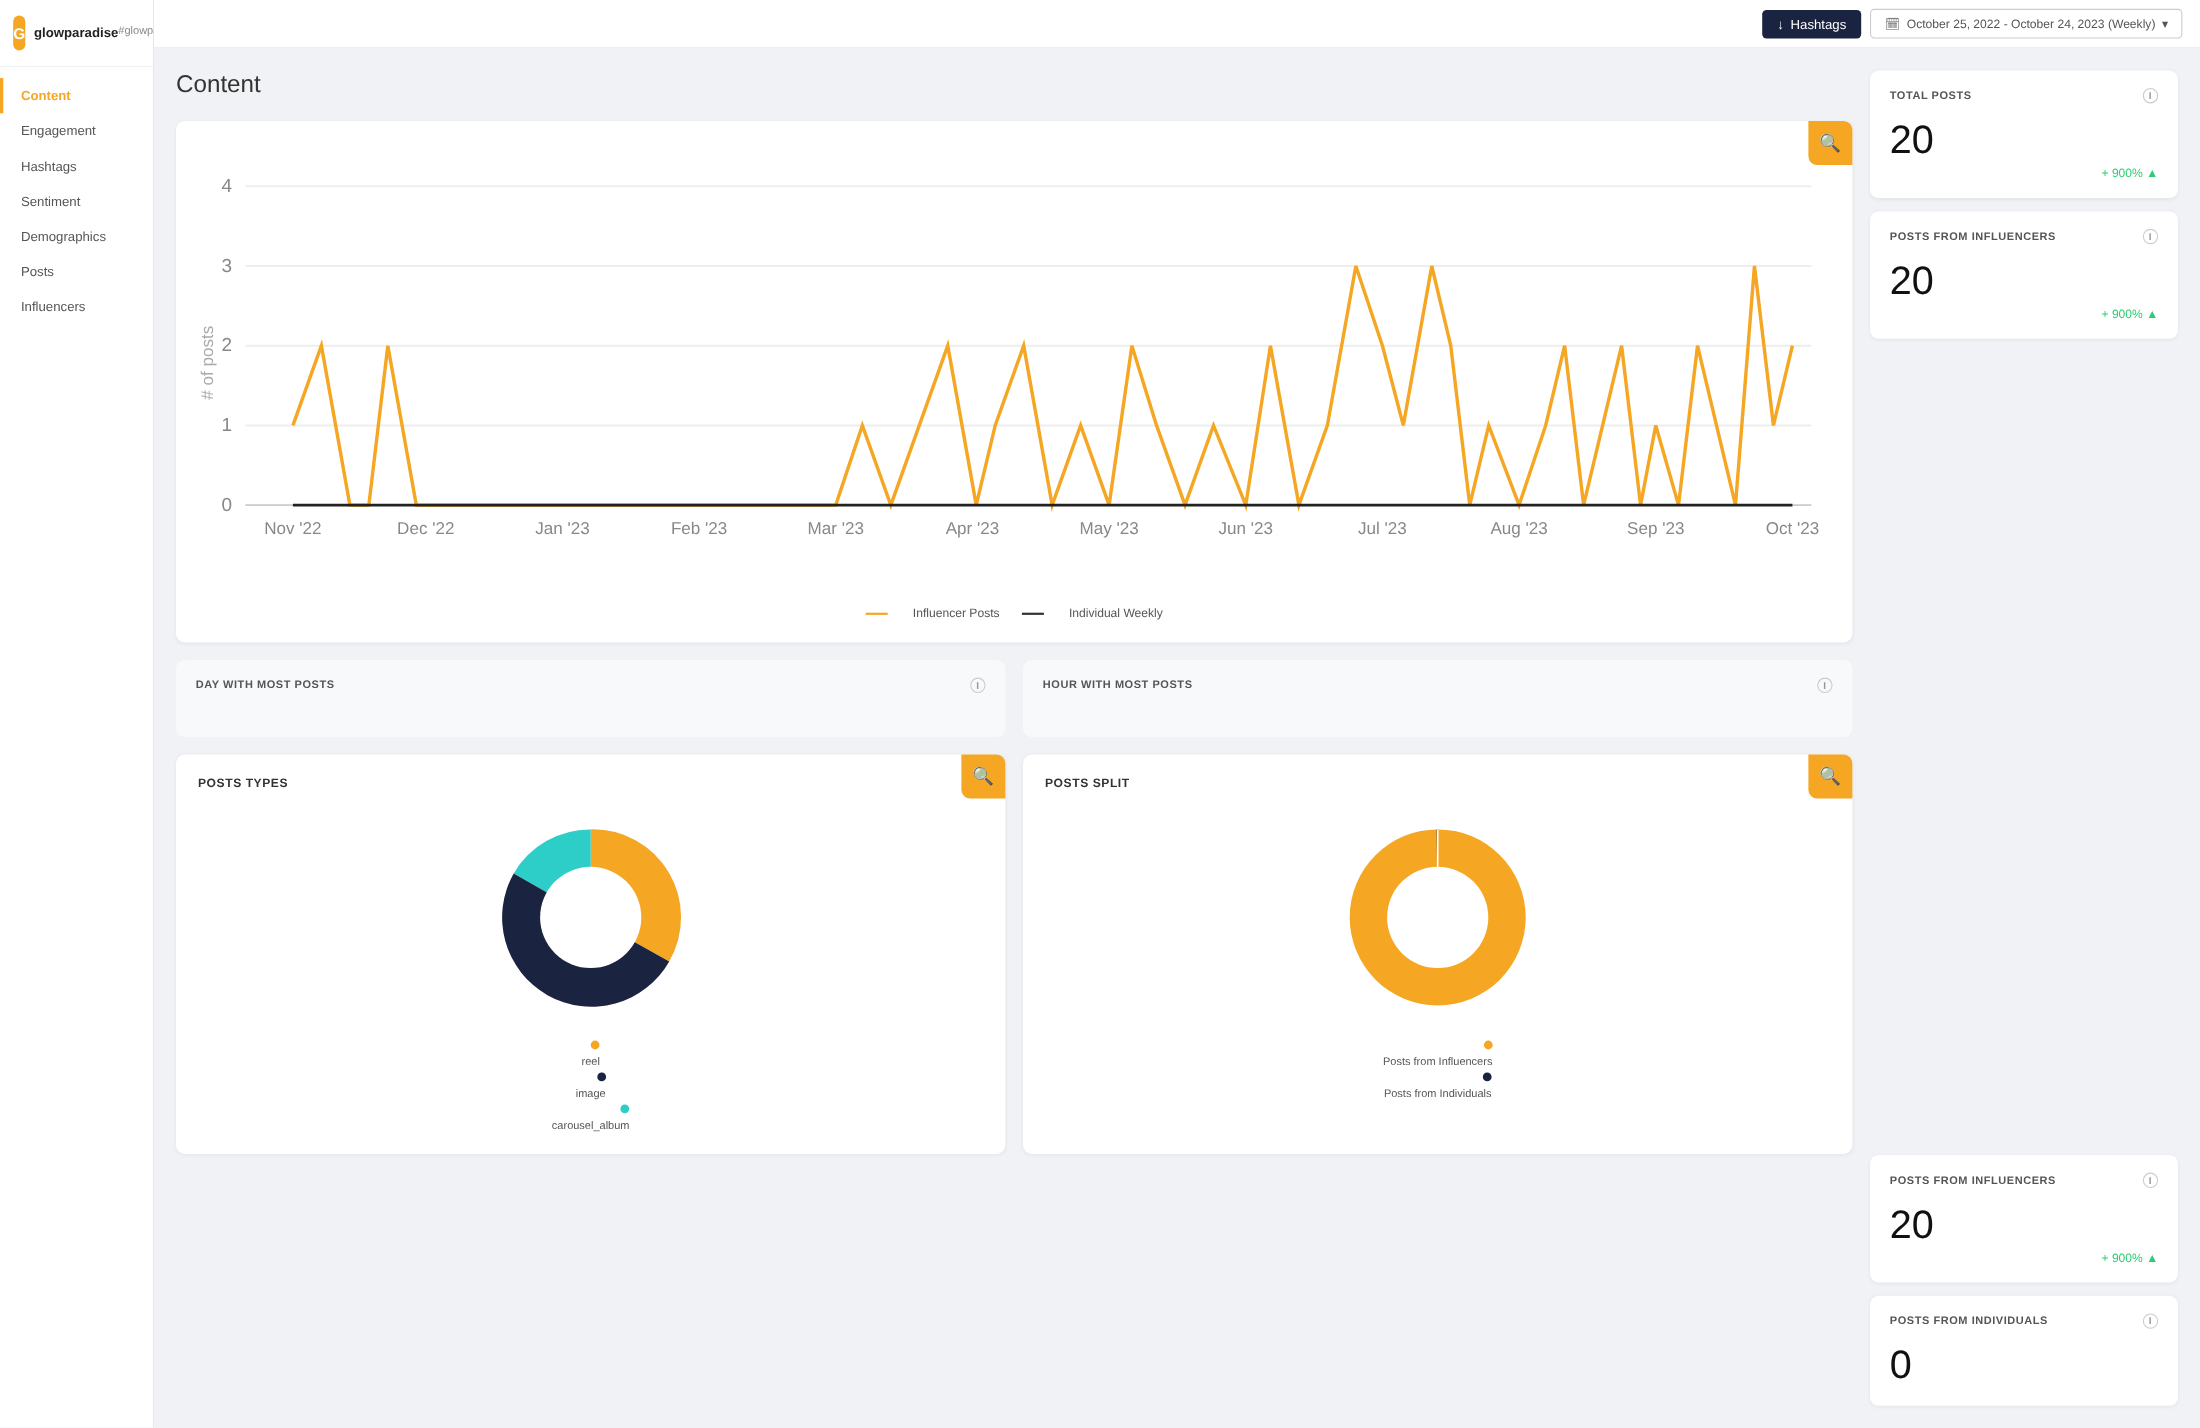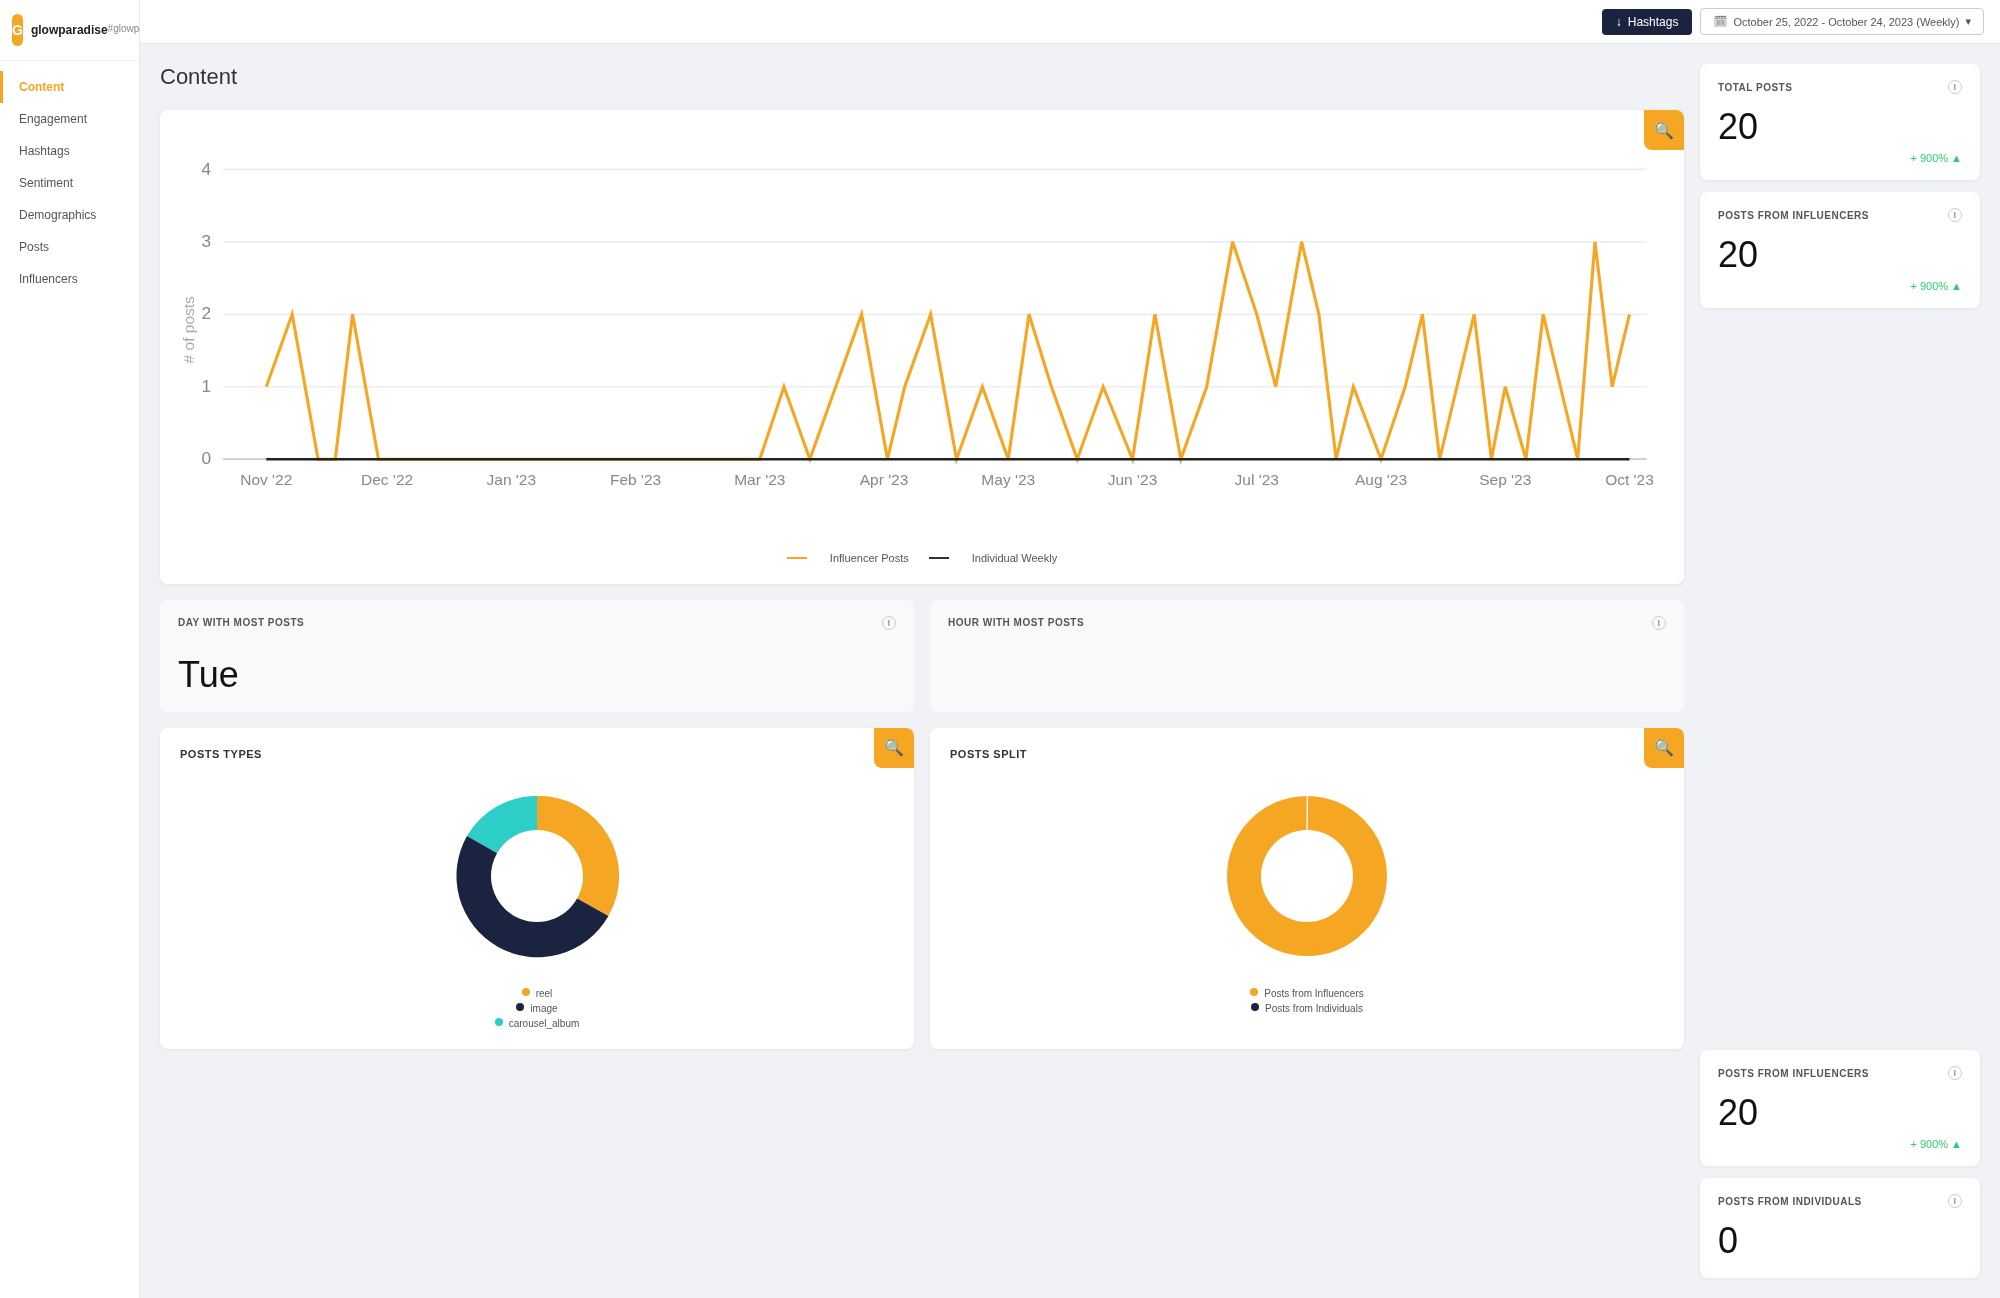--- a/index.html
+++ b/index.html
@@ -206,24 +206,25 @@
     .donut-row { display: grid; grid-template-columns: 1fr 1fr; gap: 16px; }
     .donut-legend {
       display: flex;
       flex-direction: column;
       gap: 4px;
       margin-top: 12px;
       align-items: center;
     }
     .donut-legend-item {
       display: flex;
-      align-items: flex-start;
+      align-items: flex-end;
       gap: 6px;
       font-size: 10px;
       color: #555;
+      flex-direction: column;
     }
     .dot { width: 8px; height: 8px; border-radius: 50%; display: inline-block; }
 
     svg text { font-family: Arial, sans-serif; }
 
     
     .right-stat {
       background: #fff;
       border-radius: 8px;
       padding: 16px 18px;
@@ -350,21 +351,20 @@
           </div>
         </div>
       </div>
 
       <div class="two-col">
         <div class="stat-card">
           <div class="stat-label">
             <span>DAY WITH MOST POSTS</span>
             <span class="stat-info-icon">i</span>
           </div>
-          <div class="stat-value">Tue</div>
         </div>
         <div class="stat-card">
           <div class="stat-label">
             <span>HOUR WITH MOST POSTS</span>
             <span class="stat-info-icon">i</span>
           </div>
         </div>
       </div>
 
       <div class="donut-row">

